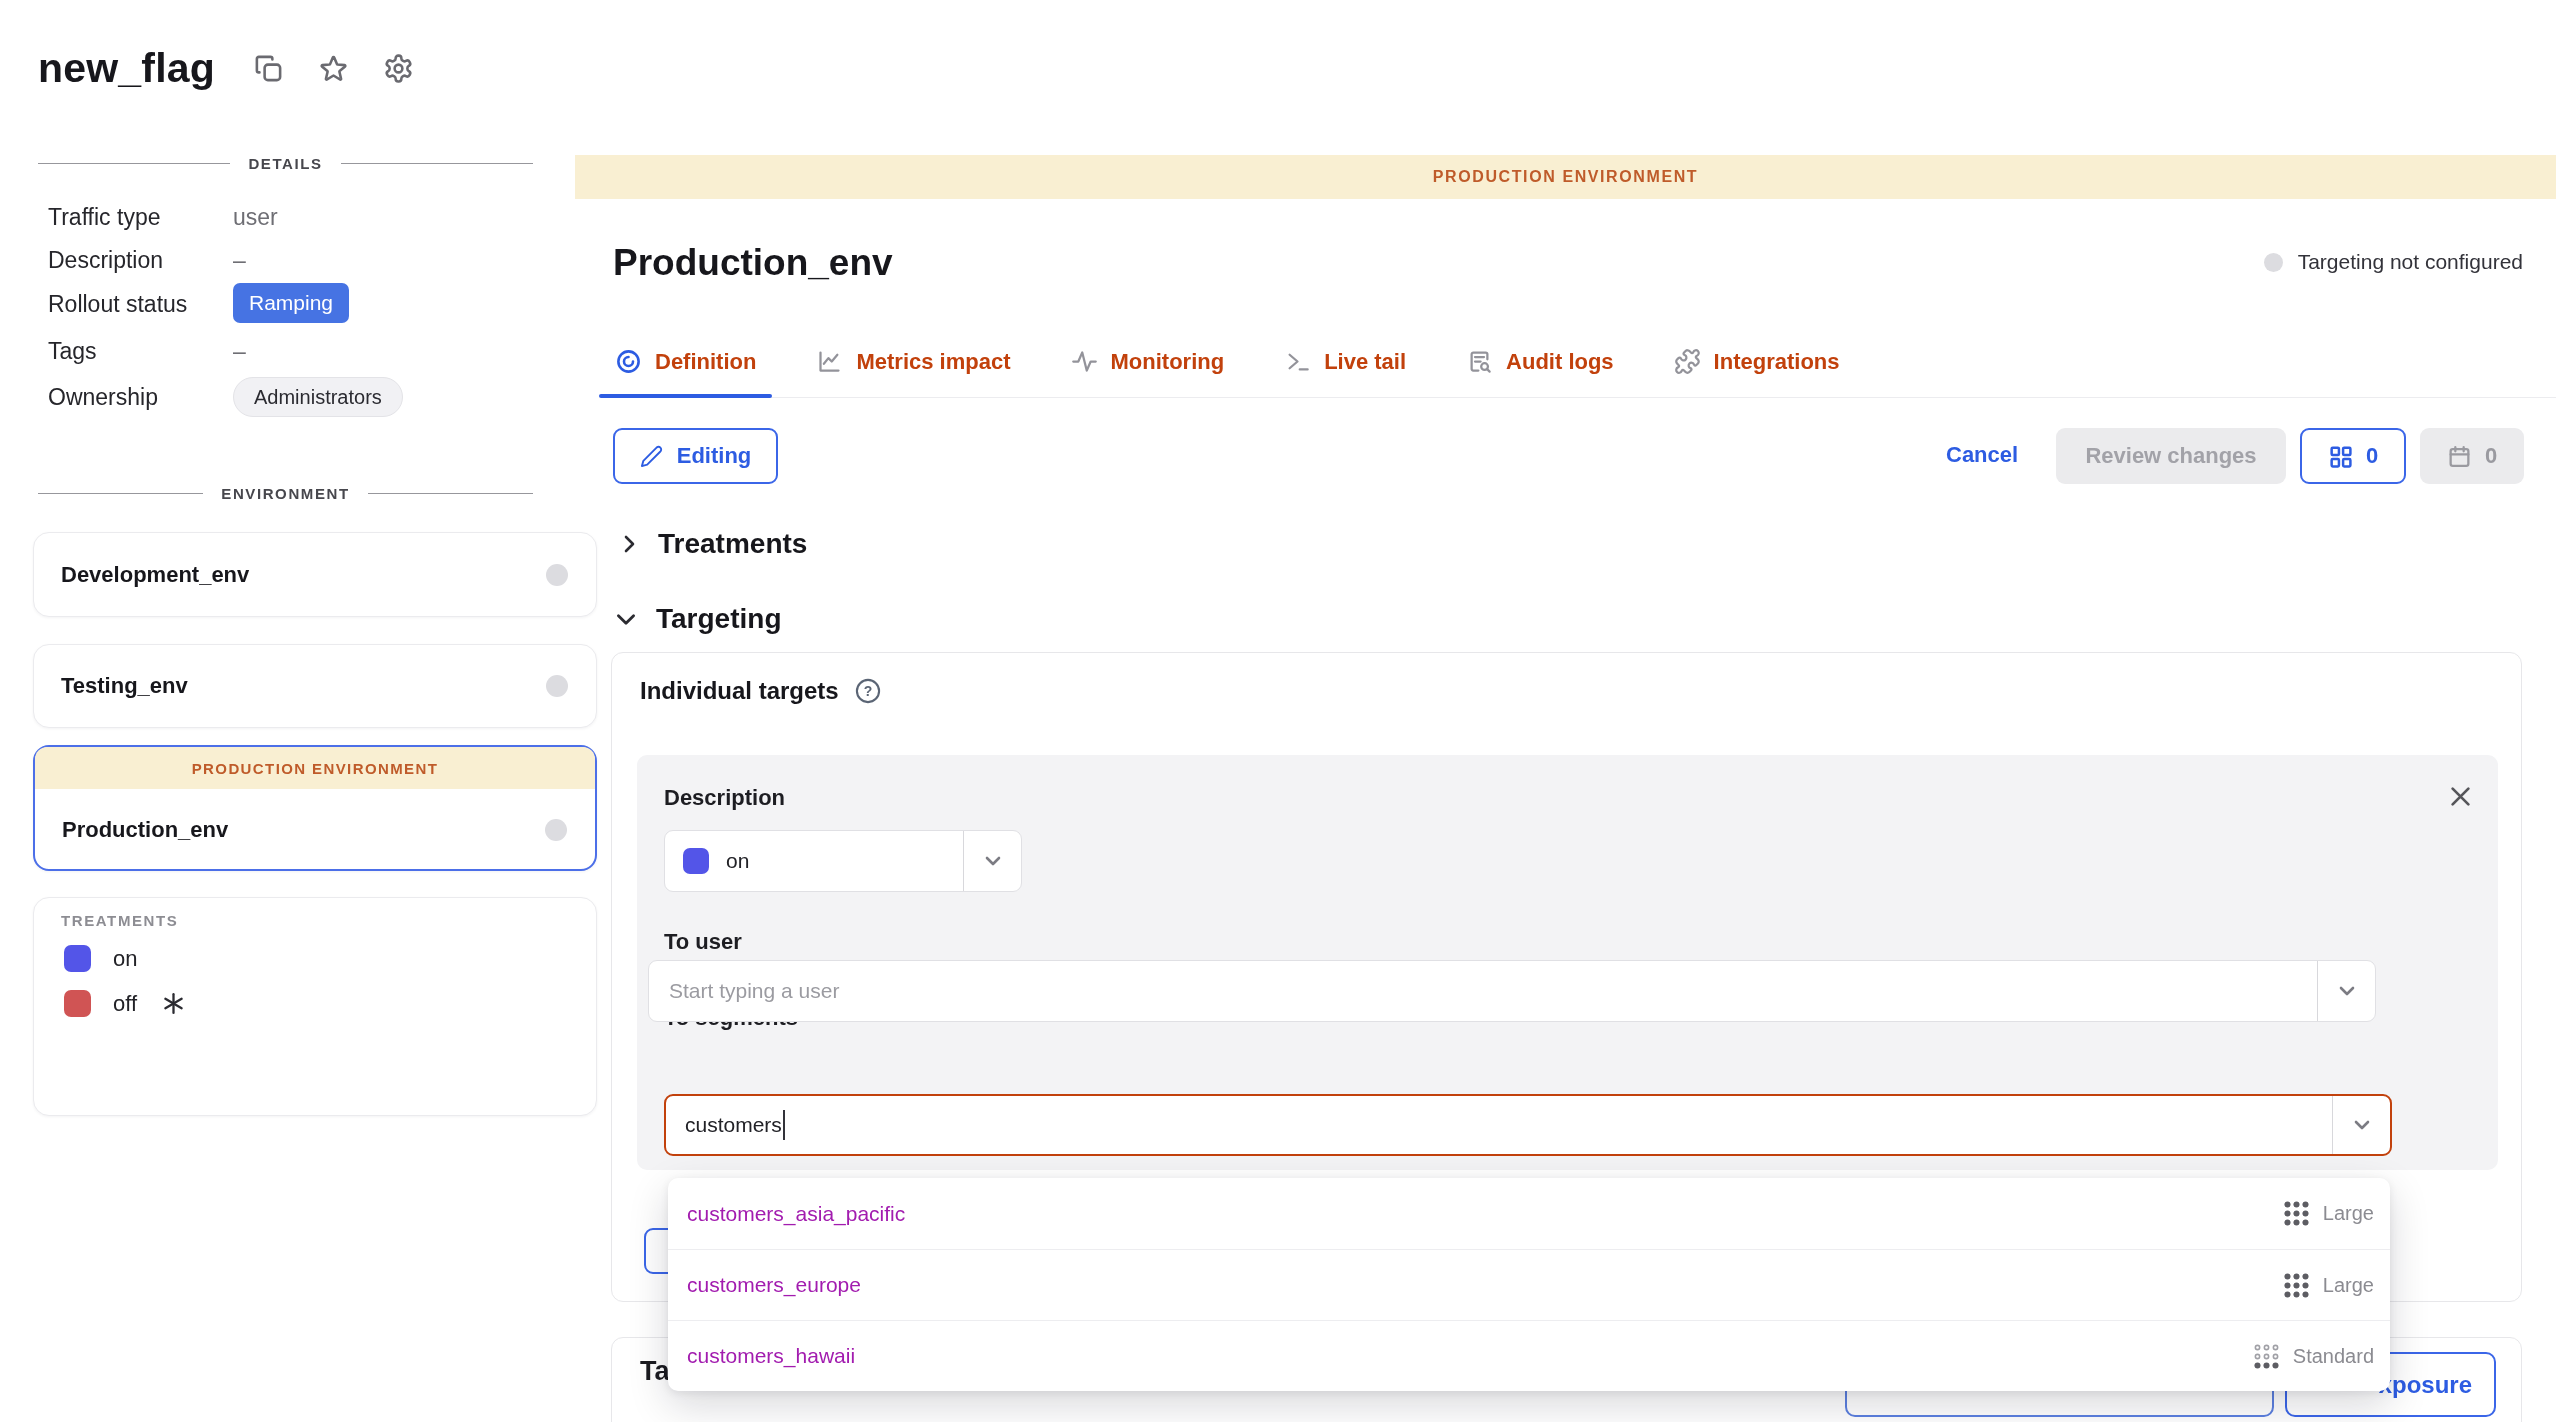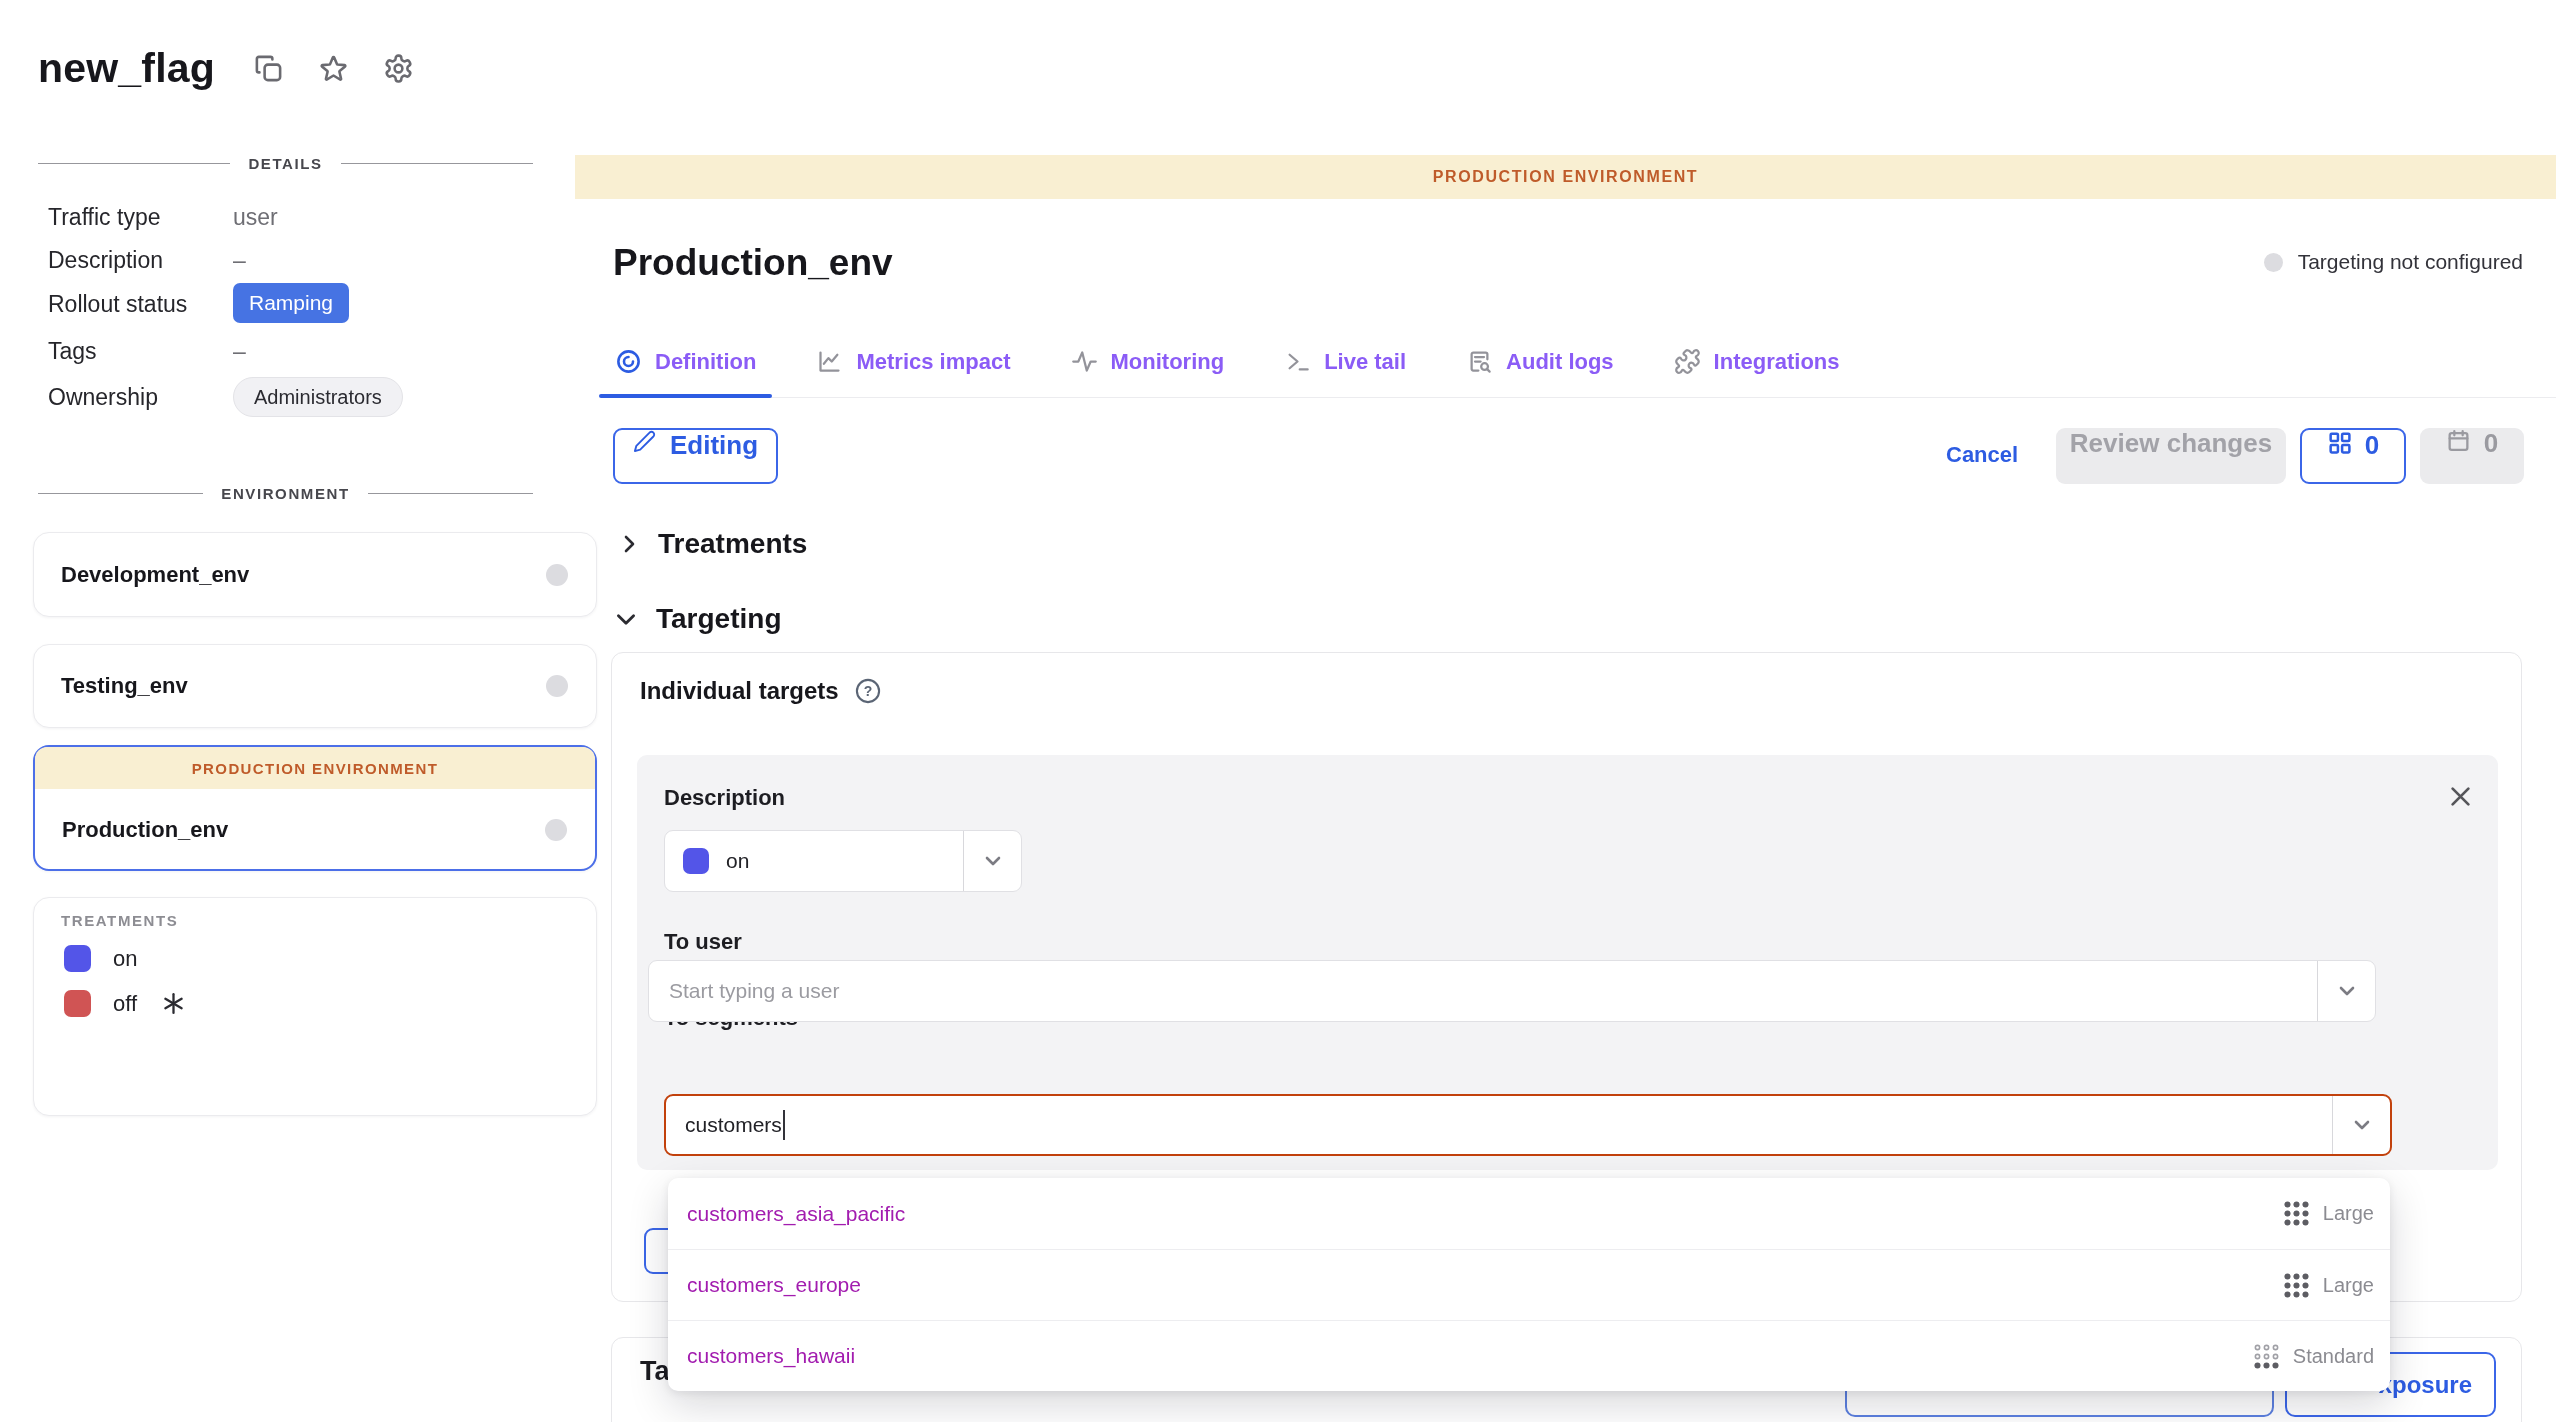--- a/index.html
+++ b/index.html
@@ -27,25 +27,25 @@
 .greendot{width:22px;height:22px;border-radius:50%;background:#54a878}
 .prod-strip{height:42px;border-radius:12px 12px 0 0;background:#f9efd2;display:flex;align-items:center;justify-content:center;font-size:15px;font-weight:bold;letter-spacing:1.4px;color:#bf5b2a}
 .tr-label{font-size:15px;font-weight:bold;letter-spacing:1.6px;color:#8d8d93}
 .swatch{width:27px;height:27px;border-radius:7px}
 .tr-name{font-size:22px;color:#222227}
 
 .mbanner{position:absolute;left:575px;right:0;top:155px;height:44px;background:#f9efd2;display:flex;align-items:center;justify-content:center;font-size:16px;font-weight:bold;letter-spacing:1.6px;color:#bf5b2a}
 .m-title{font-size:37px;font-weight:bold;color:#17171c}
 .status-txt{font-size:21px;color:#33333a}
 .tabbar{position:absolute;left:613px;right:0;top:326px;height:72px;border-bottom:1px solid #ececef;display:flex;gap:56px}
-.tab{position:relative;height:100%;display:flex;align-items:center;gap:13px;font-size:22px;font-weight:bold;color:#8b5cf6;padding:0 2px;cursor:pointer}
+.tab{position:relative;height:100%;display:flex;align-items:center;gap:13px;font-size:22px;font-weight:bold;color:#c2410c;padding:0 2px;cursor:pointer}
 .tab .ticon{color:#93939a}
 .tab.active .ticon{color:#2d5ce2}
 .tab-underline{position:absolute;left:-14px;right:-14px;bottom:-1px;height:4px;border-radius:3px;background:#2d5ce2}
-.btn{display:inline-flex;align-items:flex-start;justify-content:center;border-radius:9px;font-size:26px;font-weight:bold;cursor:pointer}
+.btn{display:inline-flex;align-items:center;justify-content:center;border-radius:9px;font-size:22px;font-weight:bold;cursor:pointer}
 .btn-outline{background:#fff;border:2px solid #3b66e8;color:#2d5ce2}
 .btn-disabled{background:#ebebed;color:#a2a2a8;border:none}
 .link-blue{color:#2d5ce2;font-size:22px;font-weight:bold;cursor:pointer}
 .sect-head{position:absolute;display:flex;align-items:center;gap:17px;color:#17171c;cursor:pointer}
 .sect-title{font-size:28px;font-weight:bold}
 .chev{color:#2b2b31}
 .outer-card{position:absolute;left:611px;width:1911px;background:#fff;border:1px solid #e7e7ea;border-radius:12px}
 .it-title{font-size:24px;font-weight:bold;color:#17171c}
 .gray-card{position:absolute;left:637px;width:1861px;background:#f3f3f5;border-radius:10px}
 .f-label{font-size:22px;font-weight:bold;color:#1d1d22}

